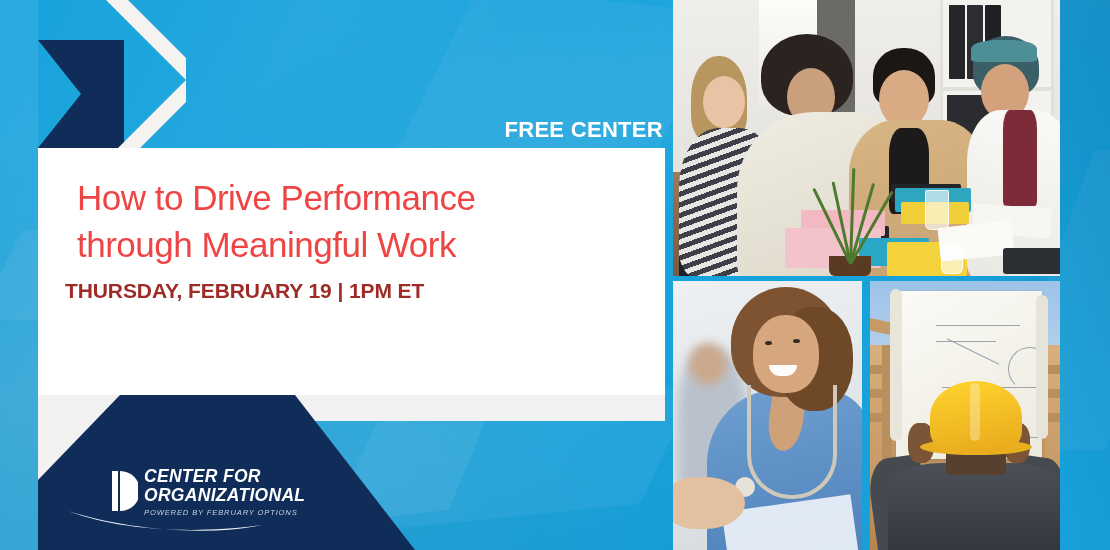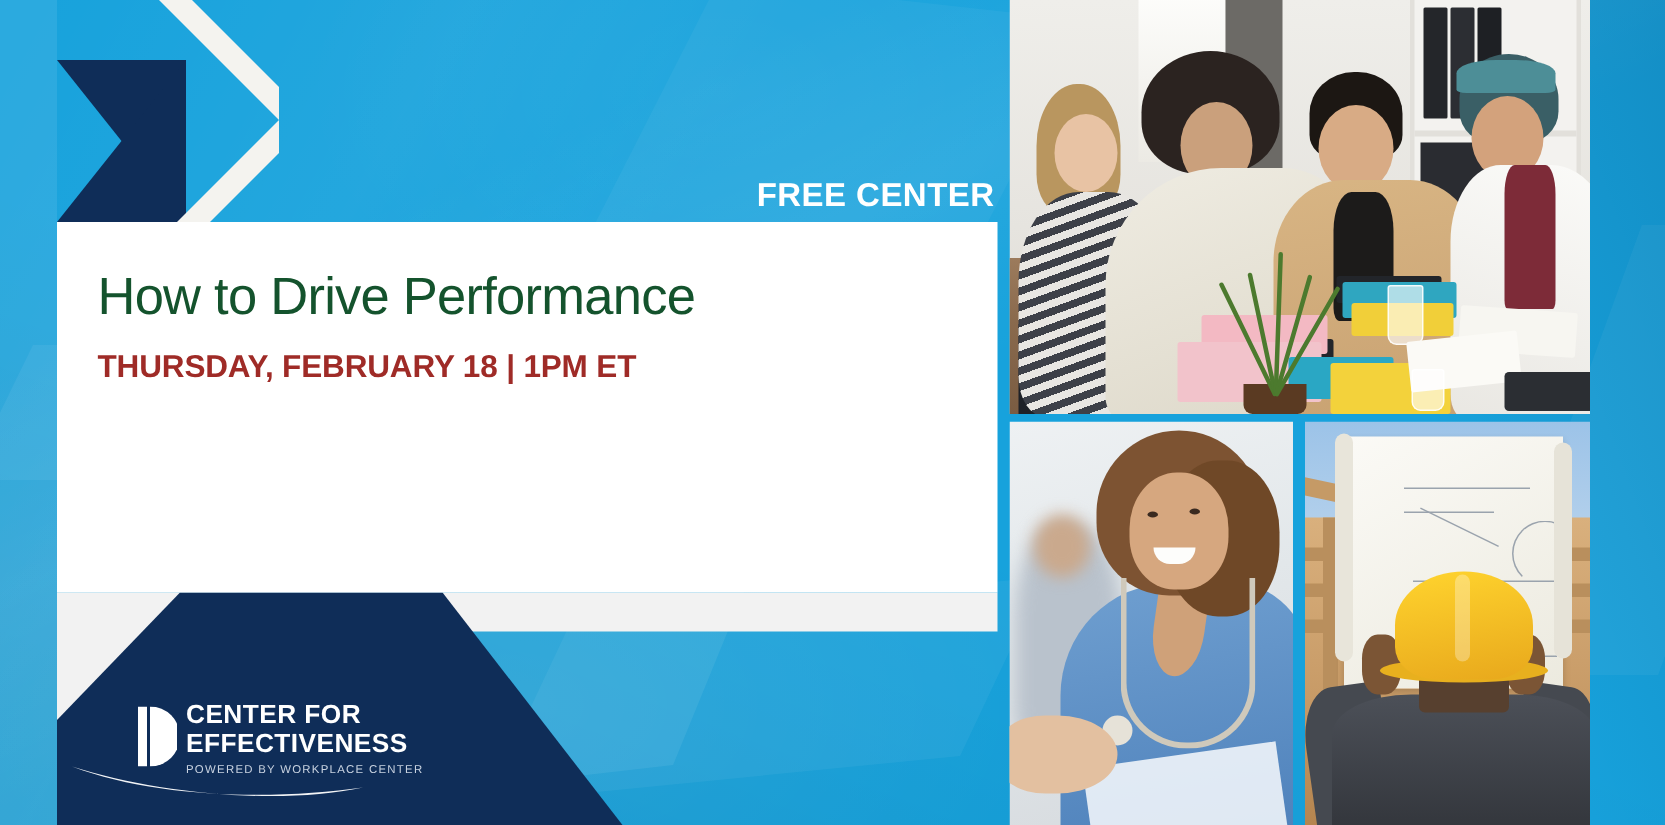--- a/index.html
+++ b/index.html
@@ -76,25 +76,25 @@
   .headline {
     margin: 0;
     font-size: 41px;
     font-weight: 700;
     letter-spacing: -0.6px;
     color: #163a68;
     line-height: 1.08;
     white-space: nowrap;
   }
   .subhead {
-    margin: 6px 0 0 0;
+    margin: 6px 0 0 12px;
     font-size: 35px;
     font-weight: 400;
     letter-spacing: -0.5px;
-    color: #14532d;
+    color: #ef4444;
     line-height: 1.16;
   }
   .datetime {
     margin: 14px 0 0 0;
     font-size: 21px;
     font-weight: 700;
     letter-spacing: -0.1px;
     color: #9f2b27;
     white-space: nowrap;
   }
@@ -129,24 +129,25 @@
     background: #f2f2f2;
     clip-path: polygon(0 0, 100% 0, 0 100%);
   }
 
   
   .plate-wrap { position: absolute; left: 0; top: 380px; width: 430px; height: 170px; }
 
   
   .logo {
     position: absolute;
-    left: 92px;
+    left: 112px;
     top: 465px;
     width: 230px;
     height: 78px;
+    font-style: italic;
   }
   .logo-mark {
     position: absolute;
     left: 0; top: 6px;
     width: 26px; height: 40px;
   }
   .logo-text {
     position: absolute;
     left: 32px; top: 0;
     color: #ffffff;
@@ -353,36 +354,37 @@
 
   <div class="plate-wrap">
     <svg width="430" height="170" viewBox="0 0 430 170">
       <polygon points="120,15 295,15 415,170 38,170 38,100" fill="#0f2d58"></polygon>
     </svg>
   </div>
 
   <div class="card">
     <div class="card-inner">
       <div class="subhead">How to Drive Performance</div>
-      <div class="datetime">THURSDAY, FEBRUARY 18 | 1PM ET</div>
+      <div class="subhead">through Meaningful Work</div>
+      <div class="datetime">THURSDAY, FEBRUARY 19 | 1PM ET</div>
     </div>
   </div>
 
   <div class="logo">
     <svg class="logo-mark" viewBox="0 0 26 40">
       <rect x="0" y="0" width="6" height="40" fill="#ffffff"></rect>
       <path d="M 8,0 A 20,20 0 0 1 8,40 Z" fill="#ffffff"></path>
     </svg>
     <svg class="logo-swoosh" viewBox="0 0 200 26">
       <path d="M 2,4 C 60,26 140,26 196,18 C 140,30 58,22 2,4 Z" fill="#ffffff" opacity="0.95"></path>
     </svg>
     <div class="logo-text">
       <div class="logo-l1">CENTER FOR</div>
-      <div class="logo-l3">EFFECTIVENESS</div>
-      <div class="logo-tag">POWERED BY WORKPLACE CENTER</div>
+      <div class="logo-l3">ORGANIZATIONAL</div>
+      <div class="logo-tag">POWERED BY FEBRUARY OPTIONS</div>
     </div>
   </div>
 
   <div class="photo photo-top">
     <div class="ph">
       <div class="office-bg"></div>
       <div class="office-window"></div>
       <div class="office-wallpanel"></div>
       <div class="shelf">
         <div class="binder b1"></div>

